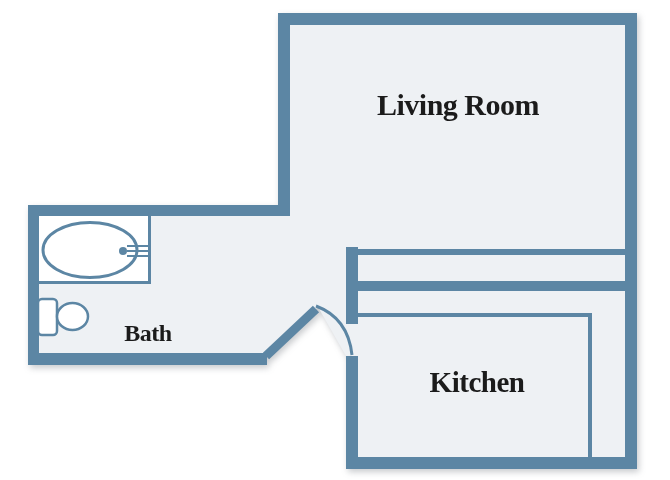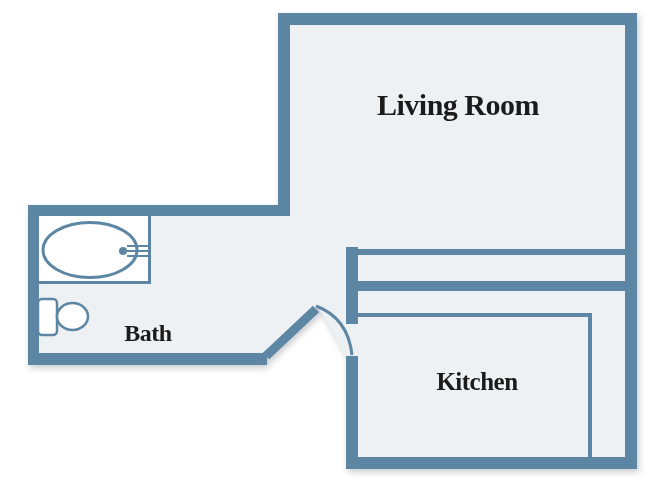--- a/index.html
+++ b/index.html
@@ -8,21 +8,21 @@
     font-family:Liberation Serif, serif;
   }
   #plan-svg{position:absolute;left:0;top:0;filter:drop-shadow(2px 3px 3px rgba(60,70,80,0.28));}
   .room-label{
     position:absolute;transform:translate(-50%,-50%);
     font-weight:700;color:#1b1b1b;white-space:nowrap;letter-spacing:-0.5px;
   }
   .lbl-living  {left:458px;top:105px;font-size:30px;}
   .lbl-closet  {left:467px;top:267px;font-size:25px;}
   .lbl-bath    {left:148px;top:317px;font-size:24px;margin-top:16px;}
-  .lbl-kitchen {left:477px;top:382px;font-size:25px;}
+  .lbl-kitchen {left:477px;top:382px;font-size:29px;}
 </style>
 </head>
 <body>
 
 <div id="stage">
 
   <svg id="plan-svg" width="670" height="480" viewBox="0 0 670 480">
 
     <path d="M278,13 L637,13 L637,469 L346,469 L346,356 L318,307 L265,353 L265,365 L28,365 L28,205 L278,205 Z" fill="#eef1f4"></path>
 

